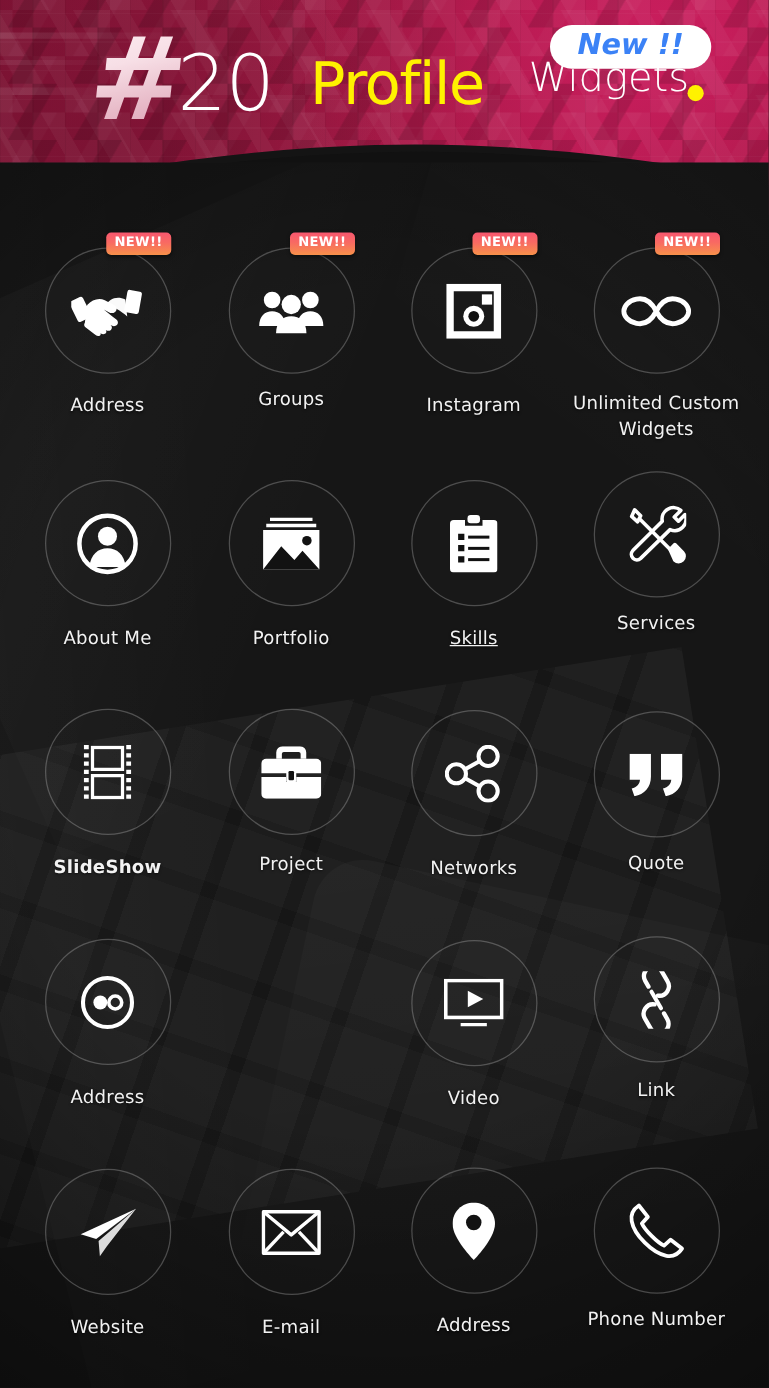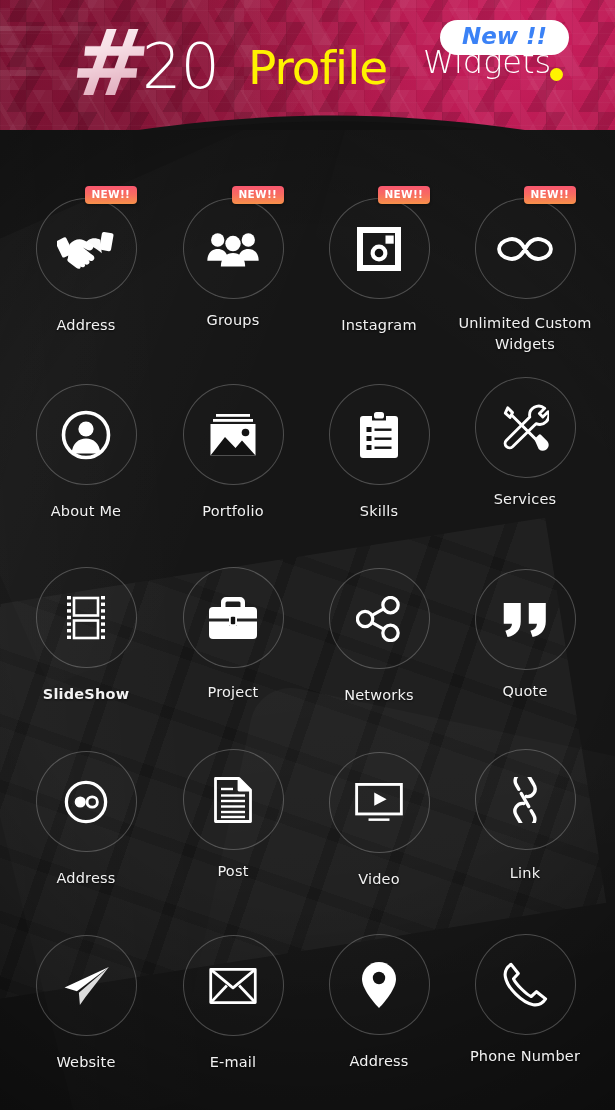--- a/index.html
+++ b/index.html
@@ -290,21 +290,21 @@
     <rect x="14" y="0" width="10" height="6.5" rx="2.6"></rect>
     <path d="M3 4 H12 V8.5 H26 V4 H35 A3 3 0 0 1 38 7 V43 A3 3 0 0 1 35 46 H3 A3 3 0 0 1 0 43 V7 A3 3 0 0 1 3 4 Z"></path>
     <rect x="6.5" y="15" width="5" height="5" fill="#111111"></rect>
     <rect x="6.5" y="24" width="5" height="5" fill="#111111"></rect>
     <rect x="6.5" y="33" width="5" height="5" fill="#111111"></rect>
     <rect x="14.5" y="16.5" width="17" height="2.4" fill="#111111"></rect>
     <rect x="14.5" y="25.5" width="17" height="2.4" fill="#111111"></rect>
     <rect x="14.5" y="34.5" width="17" height="2.4" fill="#111111"></rect>
   </svg>
       </div>
-      <div class="label" style="margin-top: 16px;">Skills</div>
+      <div class="label" style="margin-top: 16px; text-decoration: underline;">Skills</div>
     </div>
     <div class="cell" style="left: 450px; top: 205px;">
       <div class="circle">
         <svg width="48" height="48" viewBox="0 0 50 50" fill="none" stroke="#ffffff" stroke-width="3" stroke-linejoin="round" stroke-linecap="round">
     <path d="M7 4 L12 9 L9.5 14 L4.5 9.5 Z"></path>
     <path d="M11 11.5 L40 40.5"></path>
     <path d="M36.5 37 L40.5 33 L47 39.5 A4.6 4.6 0 0 1 40.5 46 Z" fill="#ffffff"></path>
     <path d="M45.5 4.5 L40 10 L43.5 13.5 L49 8 A9.5 9.5 0 0 1 36.5 20.5 L12 44.5 A4.6 4.6 0 0 1 5.5 38 L30 13.5 A9.5 9.5 0 0 1 45.5 4.5 Z"></path>
   </svg>
       </div>
@@ -369,37 +369,20 @@
     <div class="cell" style="left: 11px; top: 579px;">
       <div class="circle">
         <svg width="44" height="44" viewBox="0 0 46 46">
     <circle cx="23" cy="23" r="20.5" fill="none" stroke="#ffffff" stroke-width="3.4"></circle>
     <circle cx="17" cy="23" r="5.8" fill="#ffffff"></circle>
     <circle cx="29.5" cy="23" r="5.4" fill="none" stroke="#ffffff" stroke-width="3"></circle>
   </svg>
       </div>
       <div class="label" style="margin-top: 16px;">Address</div>
     </div>
-    <div class="cell" style="left: 158px; top: 577px;">
-      <div class="circle">
-        <svg width="38" height="46" viewBox="0 0 38 46" fill="none" stroke="#ffffff" stroke-width="2.8" stroke-linejoin="round">
-    <path d="M1.5 1.5 H25 L36.5 13 V44.5 H1.5 Z"></path>
-    <path d="M25 1.5 V13 H36.5" fill="#ffffff"></path>
-    <g stroke-width="2.4">
-      <path d="M7 12 H19"></path>
-      <path d="M7 18.5 H31"></path>
-            <path d="M7 24 H31"></path>
-            <path d="M7 29.5 H31"></path>
-      <path d="M7 35 H31"></path>
-            <path d="M7 40 H31"></path>
-    </g>
-  </svg>
-      </div>
-      <div class="label" style="margin-top: 11px;">Post</div>
-    </div>
     <div class="cell" style="left: 304px; top: 580px;">
       <div class="circle">
         <svg width="48" height="40" viewBox="0 0 50 42" fill="none" stroke="#ffffff" stroke-width="3">
     <rect x="1.5" y="1.5" width="47" height="31"></rect>
     <path d="M20 10 L33 17 L20 24 Z" fill="#ffffff" stroke="none"></path>
     <path d="M14 38.5 H36" stroke-width="2.6"></path>
   </svg>
       </div>
       <div class="label" style="margin-top: 16px;">Video</div>
     </div>

